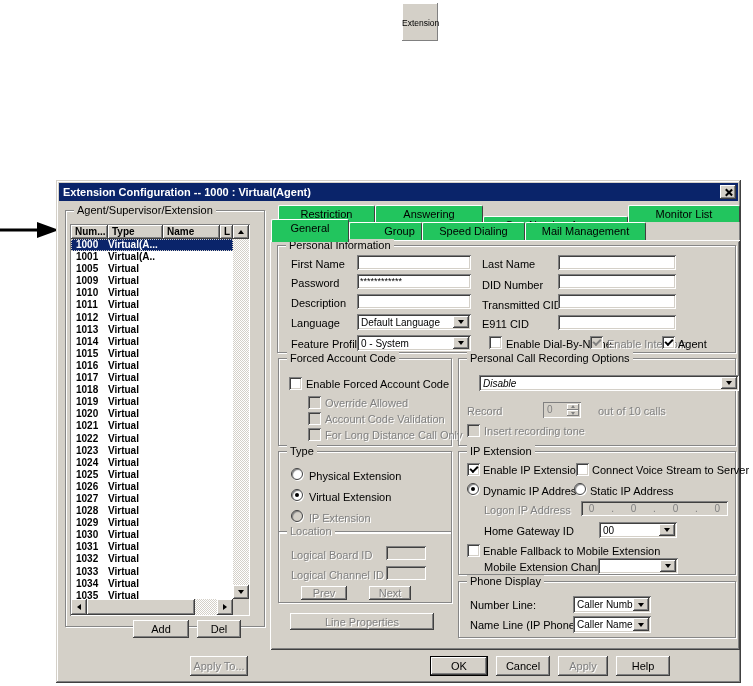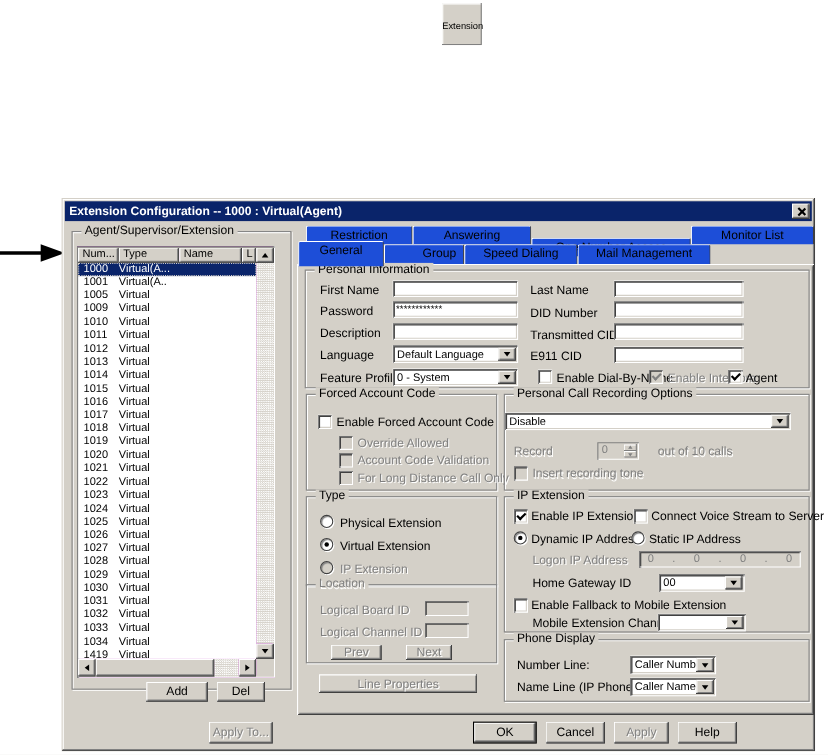--- a/index.html
+++ b/index.html
@@ -22,40 +22,40 @@
   .close-x::before, .close-x::after { content:''; position:absolute; left:3.5px; top:0; width:1.6px; height:9px; background:#000; }
   .close-x::before { transform:rotate(45deg); } .close-x::after { transform:rotate(-45deg); }
   .groupbox { position:absolute; border:1px solid #868686; box-shadow: 1px 1px 0 #ffffff, inset 1px 1px 0 #ffffff; }
   .legend { position:absolute; top:-7px; left:8px; background:#d4d0c8; padding:0 3px; font-size:11px; line-height:13px; white-space:nowrap; }
   .btn { position:absolute; background:#d4d0c8; box-shadow: inset -1px -1px 0 #404040, inset 1px 1px 0 #ffffff, inset -2px -2px 0 #808080, inset 2px 2px 0 #d4d0c8;
          font-size:11px; display:flex; align-items:center; justify-content:center; color:#000; }
   .btn.disabled { color:#808080; text-shadow:1px 1px 0 #fff; }
   .btn.default { border:1px solid #000; }
   .ul-first::first-letter { text-decoration:underline; }
   
-  .listctl { position:absolute; background:#d946ef; box-shadow: inset 1px 1px 0 #808080, inset -1px -1px 0 #ffffff, inset 2px 2px 0 #404040, inset -2px -2px 0 #d4d0c8; }
+  .listctl { position:absolute; background:#1d4ed8; box-shadow: inset 1px 1px 0 #808080, inset -1px -1px 0 #ffffff, inset 2px 2px 0 #404040, inset -2px -2px 0 #d4d0c8; font-weight: bold; }
   .hdr { position:absolute; top:1px; height:14px; background:#d4d0c8; box-shadow: inset -1px -1px 0 #404040, inset 1px 1px 0 #ffffff, inset -2px -2px 0 #808080;
          font-size:10px; line-height:13px; padding-left:4px; overflow:hidden; }
   .rows { position:absolute; left:1px; top:15px; width:162px; height:360px; overflow:hidden; background:#fff; }
   .lrow { display:flex; height:12.1px; font-size:10px; line-height:12px; color:#000; }
   .lrow .c-num { width:37px; padding-left:5px; }
   .lrow .c-type { width:55px; }
   .lrow .c-name { flex:1; }
   .lrow.selected { background:#0a246a; color:#fff; outline:1px dotted #d4d0c8; outline-offset:-1px; }
   .dither { background-image: repeating-conic-gradient(#ffffff 0% 25%, #d4d0c8 25% 50%); background-size:2px 2px; }
   .sb-btn { position:absolute; background:#d4d0c8; box-shadow: inset -1px -1px 0 #404040, inset 1px 1px 0 #ffffff, inset -2px -2px 0 #808080, inset 2px 2px 0 #d4d0c8;
             display:flex; align-items:center; justify-content:center; }
   .t { width:0; height:0; border:3px solid transparent; }
   .t.up { border-bottom:4px solid #000; margin-top:-3px; }
   .t.down { border-top:4px solid #000; margin-bottom:-3px; }
   .t.left { border-right:4px solid #000; margin-left:-3px; }
   .t.right { border-left:4px solid #000; margin-right:-3px; }
   .t.sm { border-width:2.5px; } .t.sm.up { border-bottom:3.5px solid #808080; } .t.sm.down { border-top:3.5px solid #808080; }
   
-  .tab { position:absolute; background:#1d4ed8; border:1px solid; border-color:#ffffff #404040 #d4d0c8 #ffffff; border-bottom:none;
+  .tab { position:absolute; background:#22c55e; border:1px solid; border-color:#ffffff #404040 #d4d0c8 #ffffff; border-bottom:none;
          border-radius:2px 2px 0 0; font-size:11px; text-align:center; overflow:hidden; }
   .tab .tl { display:block; margin-top:2px; }
   .tab.active { z-index:3; }
   .panel { position:absolute; background:#d4d0c8; z-index:1;
            box-shadow: inset 1px 1px 0 #ffffff, inset -1px -1px 0 #404040, inset 2px 2px 0 #d4d0c8, inset -2px -2px 0 #808080; }
   
   .cb { position:absolute; width:13px; height:13px; background:#fff;
         box-shadow: inset 1px 1px 0 #808080, inset -1px -1px 0 #ffffff, inset 2px 2px 0 #404040, inset -2px -2px 0 #d4d0c8; }
   .cb.checked::after { content:''; position:absolute; left:2.5px; top:3px; width:6px; height:3px;
         border-left:2px solid #000; border-bottom:2px solid #000; transform:rotate(-45deg); }
@@ -255,21 +255,21 @@
     <span class="c-num">1033</span>
     <span class="c-type">Virtual</span>
     <span class="c-name"></span>
   </div>
           <div class="lrow">
     <span class="c-num">1034</span>
     <span class="c-type">Virtual</span>
     <span class="c-name"></span>
   </div>
           <div class="lrow">
-    <span class="c-num">1419</span>
+    <span class="c-num">1035</span>
     <span class="c-type">Virtual</span>
     <span class="c-name"></span>
   </div>
         </div>
 
       <div class="sb-btn" style="left:163px; top:1px; width:16px; height:14px;">
           <span class="t up"></span>
         </div>
       <div class="abs dither" style="left:163px; top:15px; width:16px; height:346px;"></div>
       <div class="sb-btn" style="left:163px; top:361px; width:16px; height:14px;">
@@ -366,21 +366,21 @@
         <span class="cb dis" style="left:29px; top:37px;"></span>
         <span class="lbl dis-t" style="left:46px; top:38px;">Override Allowed</span>
         <span class="cb dis" style="left:29px; top:53px;"></span>
         <span class="lbl dis-t" style="left:46px; top:54px;">Account Code Validation</span>
         <span class="cb dis" style="left:29px; top:69px;"></span>
         <span class="lbl dis-t" style="left:46px; top:70px;">For Long Distance Call Only</span>
       </div>
 
       <div class="groupbox" style="left:188px; top:118px; width:278px; height:88px;padding-left:36px;">
         <span class="legend">Personal Call Recording Options</span>
-        <div class="combo" style="left:0; top:16px; width:260px; height:16px;">
+        <div class="combo" style="left:20px; top:16px; width:260px; height:16px;font-style:italic;">
           <span class="cv">Disable</span>
           <span class="combo-btn">
               <span class="t down"></span>
             </span>
         </div>
         <span class="lbl dis-t" style="left:8px; top:46px;">Record</span>
         <div class="spin" style="left:84px; top:43px; width:38px; height:16px;">
           <span class="sv">0</span>
           <span class="sb" style="top:2px;">
               <span class="t sm up"></span>

